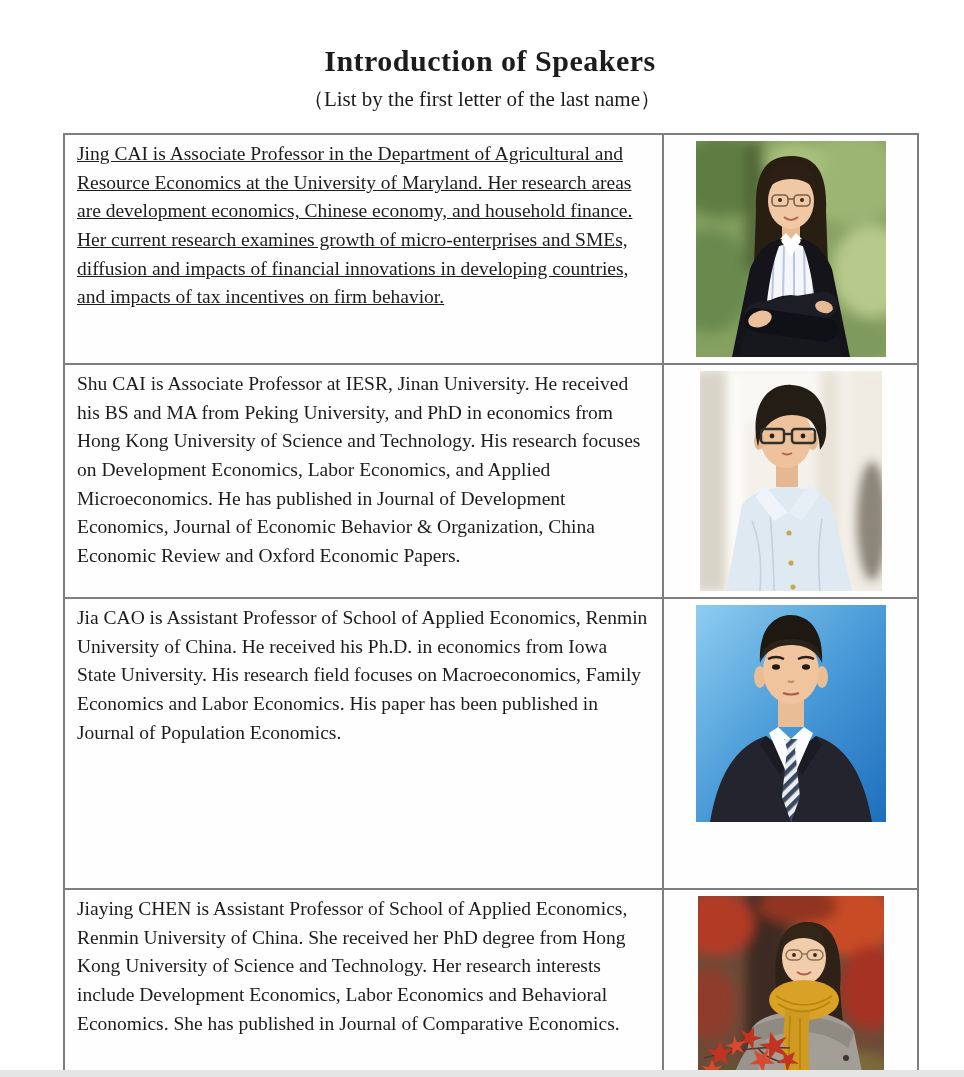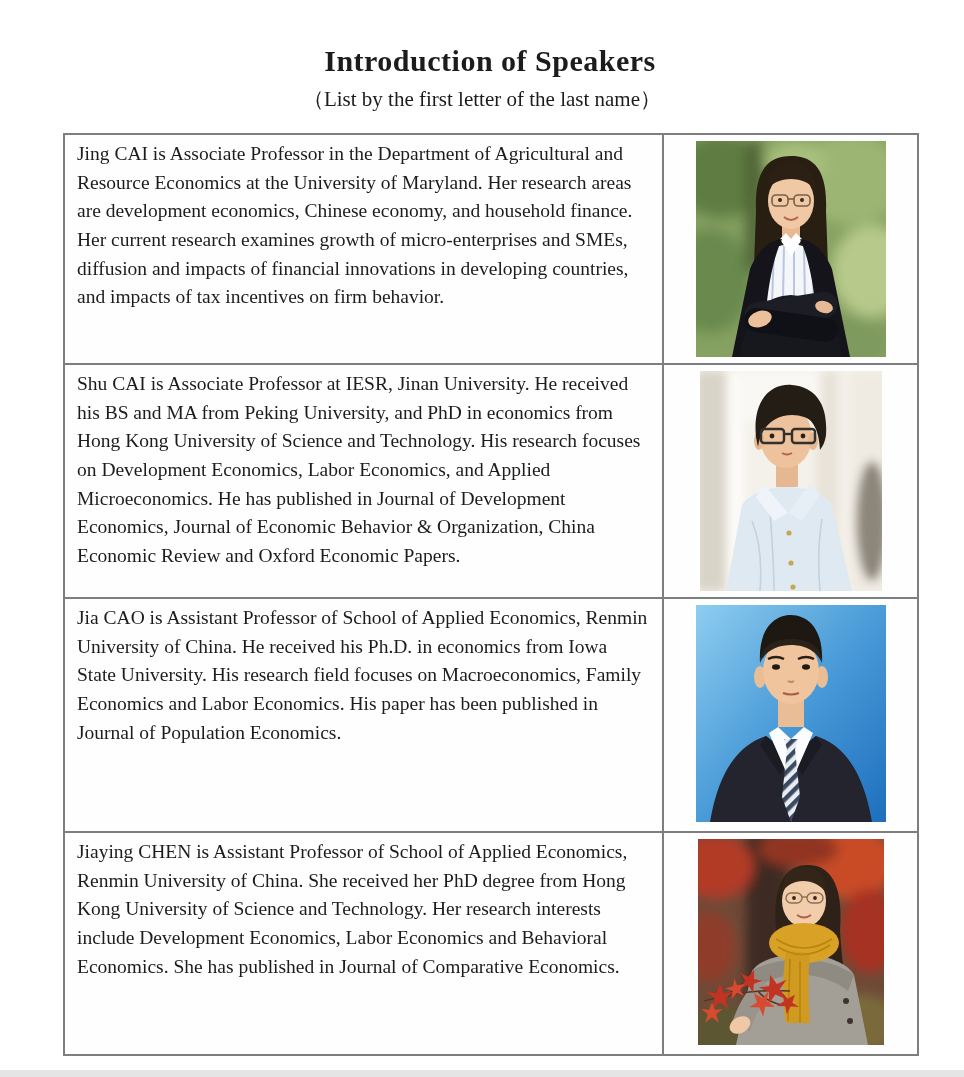--- a/index.html
+++ b/index.html
@@ -34,23 +34,23 @@
     padding: 5px 14px 5px 12px;
     font-size: 19.5px;
     line-height: 1.47;
   }
   td.photo-cell {
     width: 253px;
     vertical-align: middle;
     text-align: center;
     padding: 6px 0;
   }
-  tr.row-1 { height: 229px; }
+  tr.row-1 { height: 229px; text-decoration: underline; }
   tr.row-2 { height: 232px; margin-left: 16px; }
-  tr.row-3 { height: 234px; padding-left: 48px; }
+  tr.row-3 { height: 291px; padding-left: 48px; }
   tr.row-4 { height: 223px; }
   .portrait { display: block; margin: 0 auto; }
   .bottom-strip {
     position: absolute; left: 0; bottom: 0;
     width: 100%; height: 7px; background: #e5e5e5;
   }
 </style>
 </head>
 <body>
 

